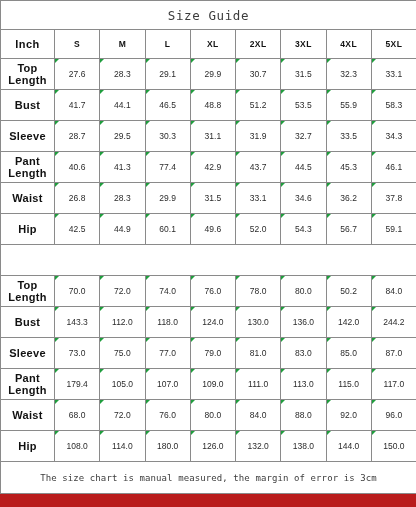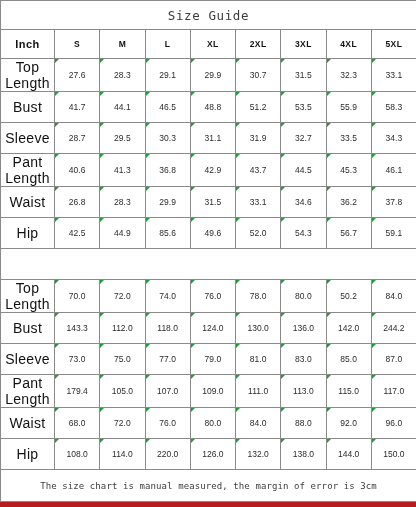--- a/index.html
+++ b/index.html
@@ -64,22 +64,22 @@
     height: 28px;
     font-size: 11px;
     font-weight: bold;
     letter-spacing: 0.5px;
     color: #111111;
   }
 
   
   td.row-label {
     height: 30px;
-    font-size: 14px;
-    font-weight: normal;
+    font-size: 11px;
+    font-weight: bold;
     letter-spacing: 0.3px;
     color: #111111;
   }
 
   
   td.data {
     height: 30px;
     font-size: 8.5px;
     font-weight: normal;
     color: #2b2b2b;
@@ -174,21 +174,21 @@
           <td class="data">31.1</td>
           <td class="data">31.9</td>
           <td class="data">32.7</td>
           <td class="data">33.5</td>
           <td class="data">34.3</td>
         </tr>
         <tr>
           <td class="row-label">Pant Length</td>
           <td class="data">40.6</td>
           <td class="data">41.3</td>
-          <td class="data">36.8</td>
+          <td class="data">77.4</td>
           <td class="data">42.9</td>
           <td class="data">43.7</td>
           <td class="data">44.5</td>
           <td class="data">45.3</td>
           <td class="data">46.1</td>
         </tr>
         <tr>
           <td class="row-label">Waist</td>
           <td class="data">26.8</td>
           <td class="data">28.3</td>
@@ -196,21 +196,21 @@
           <td class="data">31.5</td>
           <td class="data">33.1</td>
           <td class="data">34.6</td>
           <td class="data">36.2</td>
           <td class="data">37.8</td>
         </tr>
         <tr>
           <td class="row-label">Hip</td>
           <td class="data">42.5</td>
           <td class="data">44.9</td>
-          <td class="data">85.6</td>
+          <td class="data">60.1</td>
           <td class="data">49.6</td>
           <td class="data">52.0</td>
           <td class="data">54.3</td>
           <td class="data">56.7</td>
           <td class="data">59.1</td>
         </tr>
         <tr>
           <td class="spacer-cell" colspan="9"></td>
         </tr>
         <tr>
@@ -265,21 +265,21 @@
           <td class="data">80.0</td>
           <td class="data">84.0</td>
           <td class="data">88.0</td>
           <td class="data">92.0</td>
           <td class="data">96.0</td>
         </tr>
         <tr>
           <td class="row-label">Hip</td>
           <td class="data">108.0</td>
           <td class="data">114.0</td>
-          <td class="data">220.0</td>
+          <td class="data">180.0</td>
           <td class="data">126.0</td>
           <td class="data">132.0</td>
           <td class="data">138.0</td>
           <td class="data">144.0</td>
           <td class="data">150.0</td>
         </tr>
         <tr>
           <td class="footer-cell" colspan="9">The size chart is manual measured, the margin of error is 3cm</td>
         </tr>
       </tbody>

